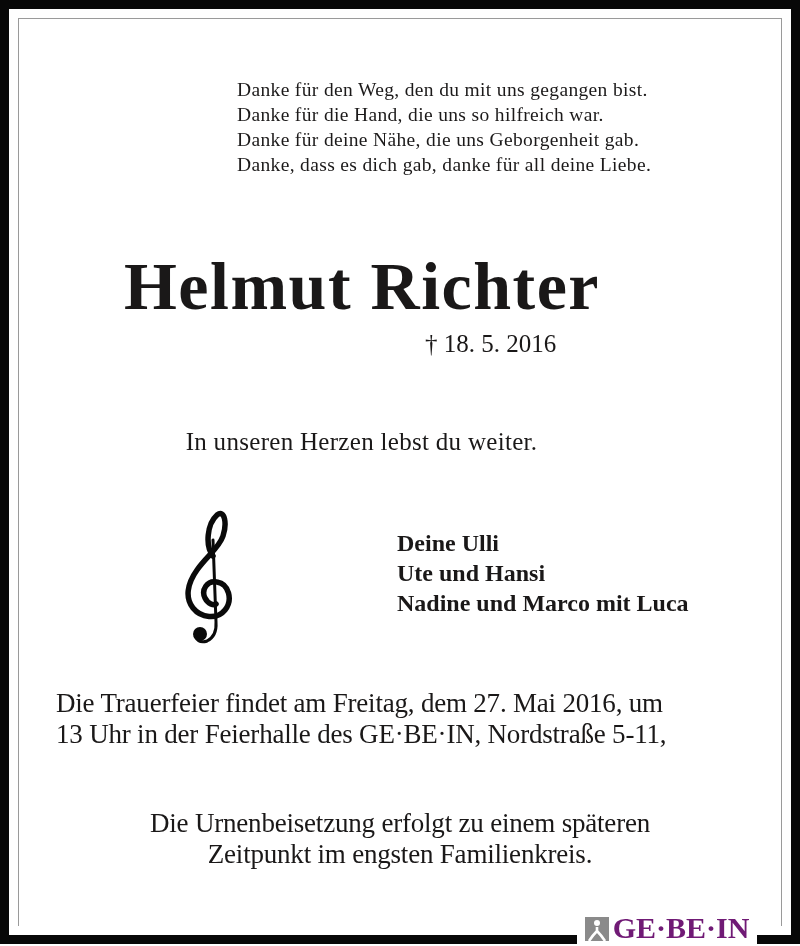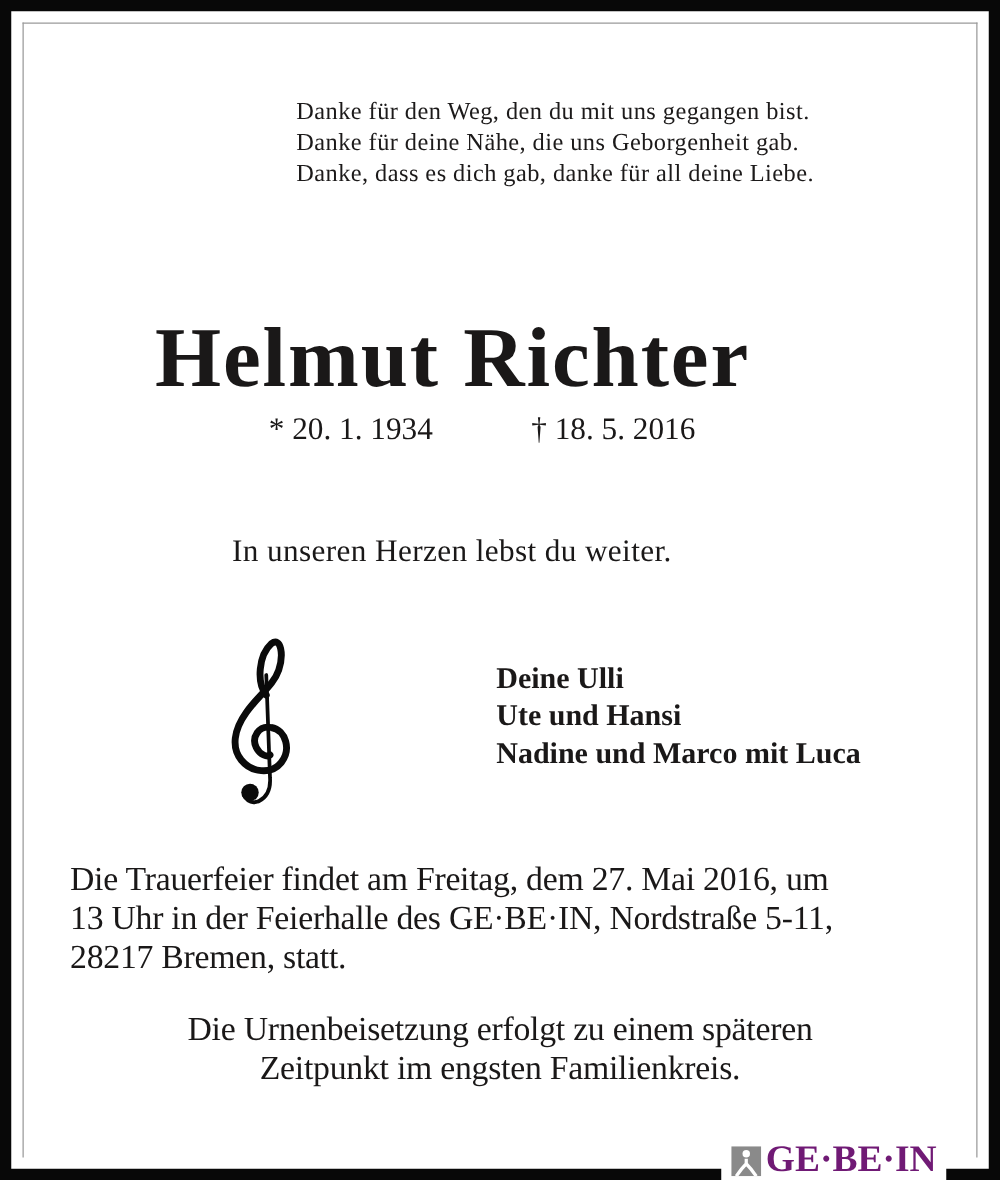--- a/index.html
+++ b/index.html
@@ -155,28 +155,28 @@
   </style>
 </head>
 <body>
 
 <div class="frame">
   <div class="frame-inner-line"></div>
 </div>
 
 <div class="abs poem">
   <div>Danke für den Weg, den du mit uns gegangen bist.</div>
+  <div>Danke für die Hand, die uns so hilfreich war.</div>
   <div>Danke für deine Nähe, die uns Geborgenheit gab.</div>
   <div>Danke, dass es dich gab, danke für all deine Liebe.</div>
 </div>
 
 <div class="abs name">Helmut Richter</div>
 
 <div class="abs dates">
-  <span class="born">* 20. 1. 1934</span>
   <span class="died">† 18. 5. 2016</span>
 </div>
 
 <div class="abs motto">In unseren Herzen lebst du weiter.</div>
 
 <div class="abs clef">
   <svg width="58" height="140" viewBox="0 0 58 140" xmlns="http://www.w3.org/2000/svg">
 
     <path d="M30 30 L33 112 Q34 126 24 131" stroke="#0a0a0a" stroke-width="3" fill="none" stroke-linecap="round"></path>
 
@@ -189,21 +189,20 @@
 
 <div class="abs mourners">
   <div>Deine Ulli</div>
   <div>Ute und Hansi</div>
   <div>Nadine und Marco mit Luca</div>
 </div>
 
 <div class="abs service">
   <div>Die Trauerfeier findet am Freitag, dem 27. Mai 2016, um</div>
   <div>13 Uhr in der Feierhalle des GE·BE·IN, Nordstraße 5-11,</div>
-  <div>28217 Bremen, statt.</div>
 </div>
 
 <div class="abs urn">
   <div>Die Urnenbeisetzung erfolgt zu einem späteren</div>
   <div>Zeitpunkt im engsten Familienkreis.</div>
 </div>
 
 <div class="abs logo-box">
   <span class="logo-mark">
     <svg width="24" height="24" viewBox="0 0 24 24" xmlns="http://www.w3.org/2000/svg">

